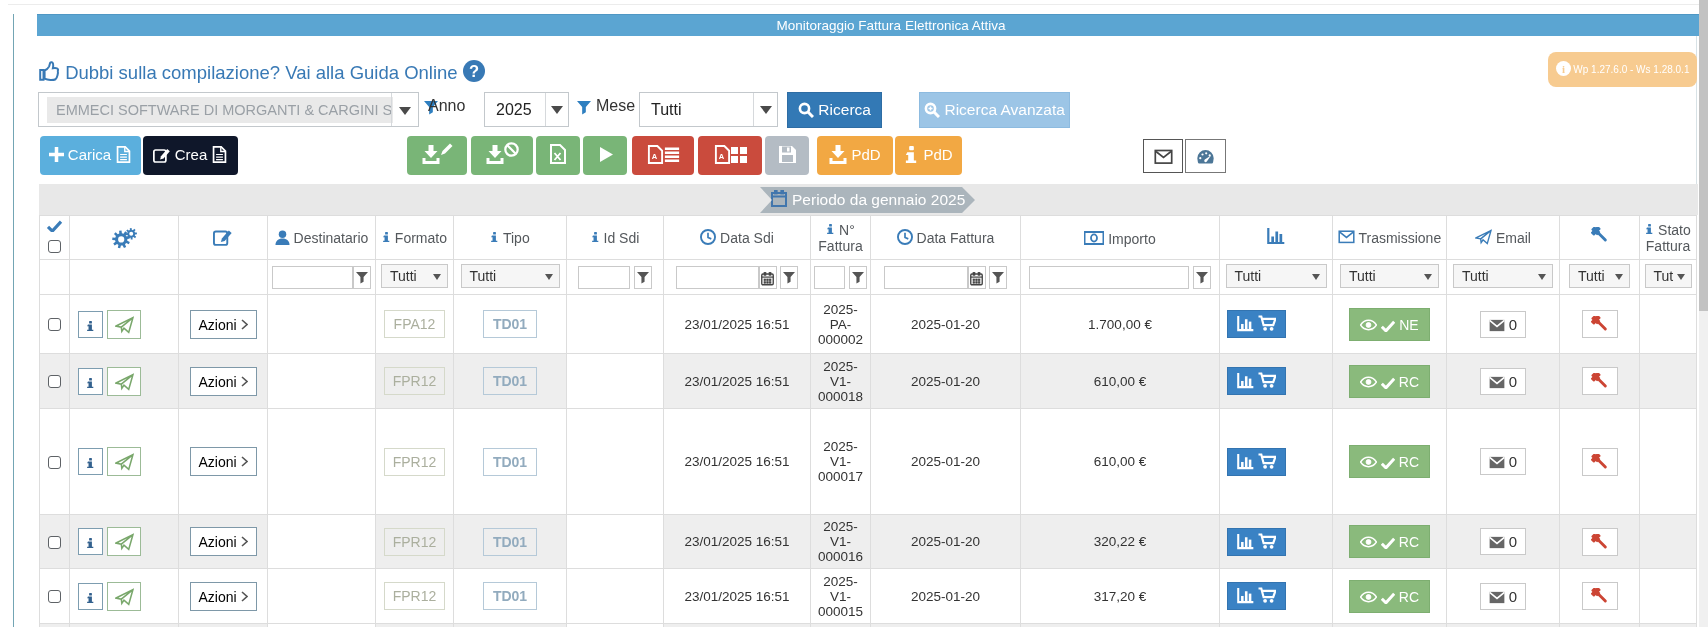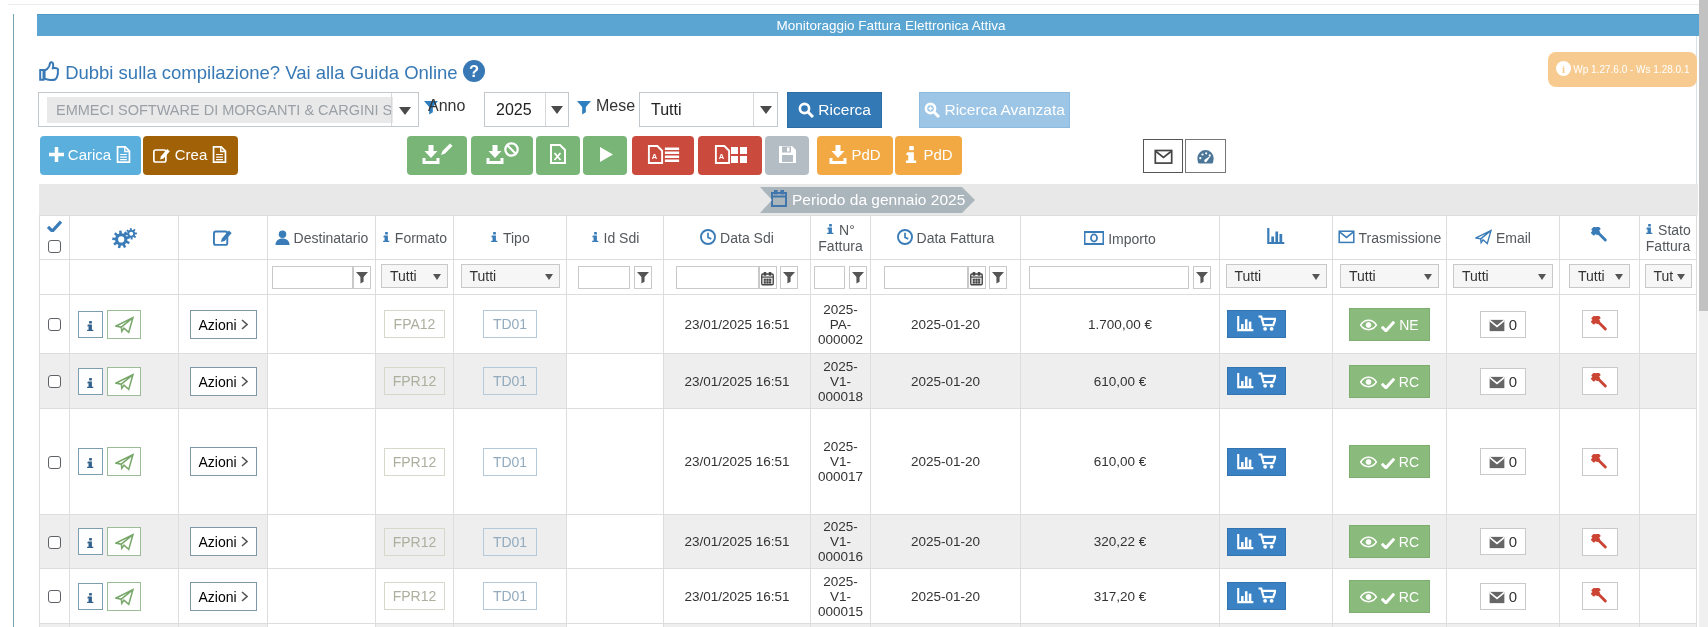--- a/index.html
+++ b/index.html
@@ -58,21 +58,21 @@
   #grid thead th { font-weight:normal; color:#54585c; font-size:14px; background:#fff; }
   #grid .hrow { height:44px; }
   #grid .frow { height:35px; }
   #grid .frow td { background:#fff; }
   tr.odd td { background:#fff; }
   tr.even td { background:#eeeeee; }
   tr.even td.wcell { background:#fff; }
   .rowbtn { display:inline-block; height:28px; background:#fff; }
   .codebox { display:inline-block; height:28px; line-height:26px; font-size:14px; }
   .fmt { border:1px solid #d5d9ca; color:#abaf9e; width:61px; }
-  .tip { border:1px solid #b5c9d8; color:#92abbe; width:54px; }
+  .tip { border:1px solid #b5c9d8; color:#92abbe; width:54px;font-weight:bold; }
   .selflt { position:relative; display:inline-block; height:24px; background:#f6f6f6; border:1px solid #c9c9c9; 
      font-size:14px; color:#333; text-align:left; line-height:22px; }
   .selflt .t { padding-left:8px; display:block; overflow:hidden; white-space:nowrap; }
   .selflt .c { position:absolute; right:6px; top:9px; width:0; height:0;
      border-left:4.5px solid transparent; border-right:4.5px solid transparent; border-top:6px solid #555; }
   .inflt { display:inline-block; height:23px; border:1px solid #c9c9c9; background:#fff; vertical-align:middle; }
   .fbtn { display:inline-block; width:18px; height:23px; border:1px solid #c9c9c9; background:#fff; vertical-align:middle; }
   .fbtn svg, .cbtn svg { margin-top:5px; }
   .cbtn { display:inline-block; width:18px; height:23px; border:1px solid #c9c9c9; background:#fff; vertical-align:middle; }
   
@@ -297,21 +297,21 @@
       </svg> Ricerca Avanzata</div>
 
   <div class="tbtn" style="left:40px;width:101px;background:#5bafdd;">
     <svg width="15" height="15" viewBox="0 0 17 17" fill="#fff" style="vertical-align:-2px">
         <use href="#i-plus"></use>
       </svg>
     Carica <svg width="17" height="17" viewBox="0 0 18 20" fill="#fff" stroke="#fff" style="vertical-align:-3px">
         <use href="#i-file"></use>
       </svg>
   </div>
-  <div class="tbtn" style="left:143px;width:95px;background:#a16207;">
+  <div class="tbtn" style="left:143px;width:95px;background:#0f172a;">
     <svg width="18" height="17" viewBox="0 0 21 19.5" fill="#fff" stroke="#fff" style="vertical-align:-3px">
         <use href="#i-pencilsq"></use>
       </svg>
     Crea <svg width="17" height="17" viewBox="0 0 18 20" fill="#fff" stroke="#fff" style="vertical-align:-3px">
         <use href="#i-file"></use>
       </svg>
   </div>
   <div class="tbtn" style="left:407px;width:60px;background:#79b577;">
     <svg width="18" height="19" viewBox="0 0 17 19" fill="#fff" style="vertical-align:-4px">
         <use href="#i-download"></use>

